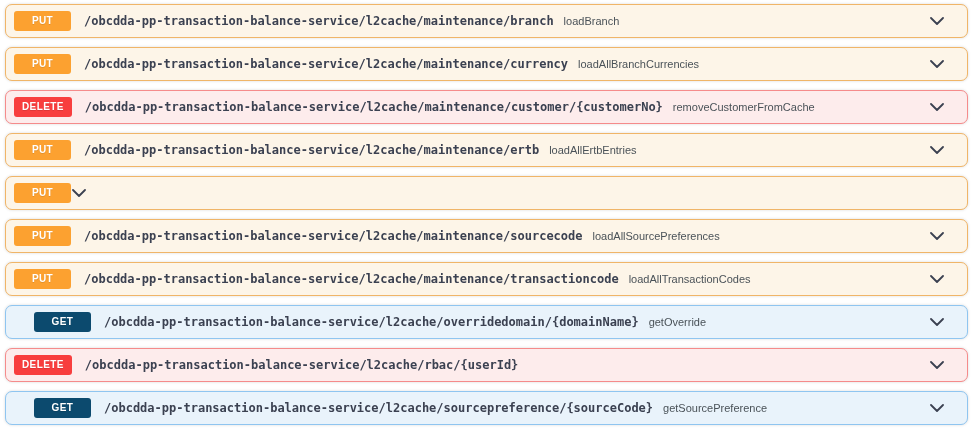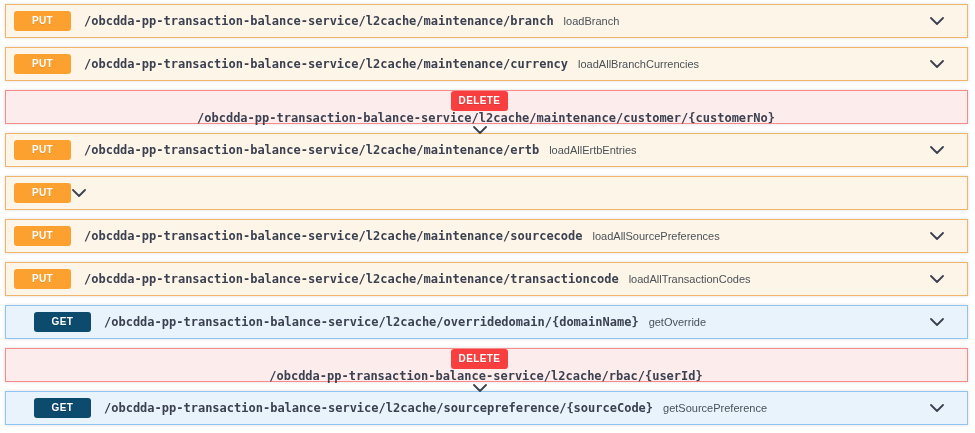--- a/index.html
+++ b/index.html
@@ -11,28 +11,28 @@
   .opblock-list {
     padding: 4px 7px 0 5px;
     width: 975px;
   }
   .opblock {
     display: flex;
     align-items: center;
     height: 34px;
     margin-bottom: 9px;
     border: 1px solid;
-    border-radius: 0;
+    border-radius: 7px;
     box-shadow: 0 0 3px rgba(0,0,0,0.15);
     padding: 0 22px 0 8px;
     cursor: pointer;
   }
   .opblock.put    { background: #fdf5e8; border-color: #f0b568; }
   .opblock.get    { background: #e9f3fb; border-color: #8fc5f0; }
-  .opblock.delete { background: #fdecec; border-color: #f58b8b; flex-direction: column; }
+  .opblock.delete { background: #fdecec; border-color: #f58b8b; }
 
   .opblock-method {
     min-width: 57px;
     height: 20px;
     line-height: 20px;
     padding: 0 8px;
     border-radius: 3px;
     color: #ffffff;
     font-size: 10px;
     font-weight: 700;

